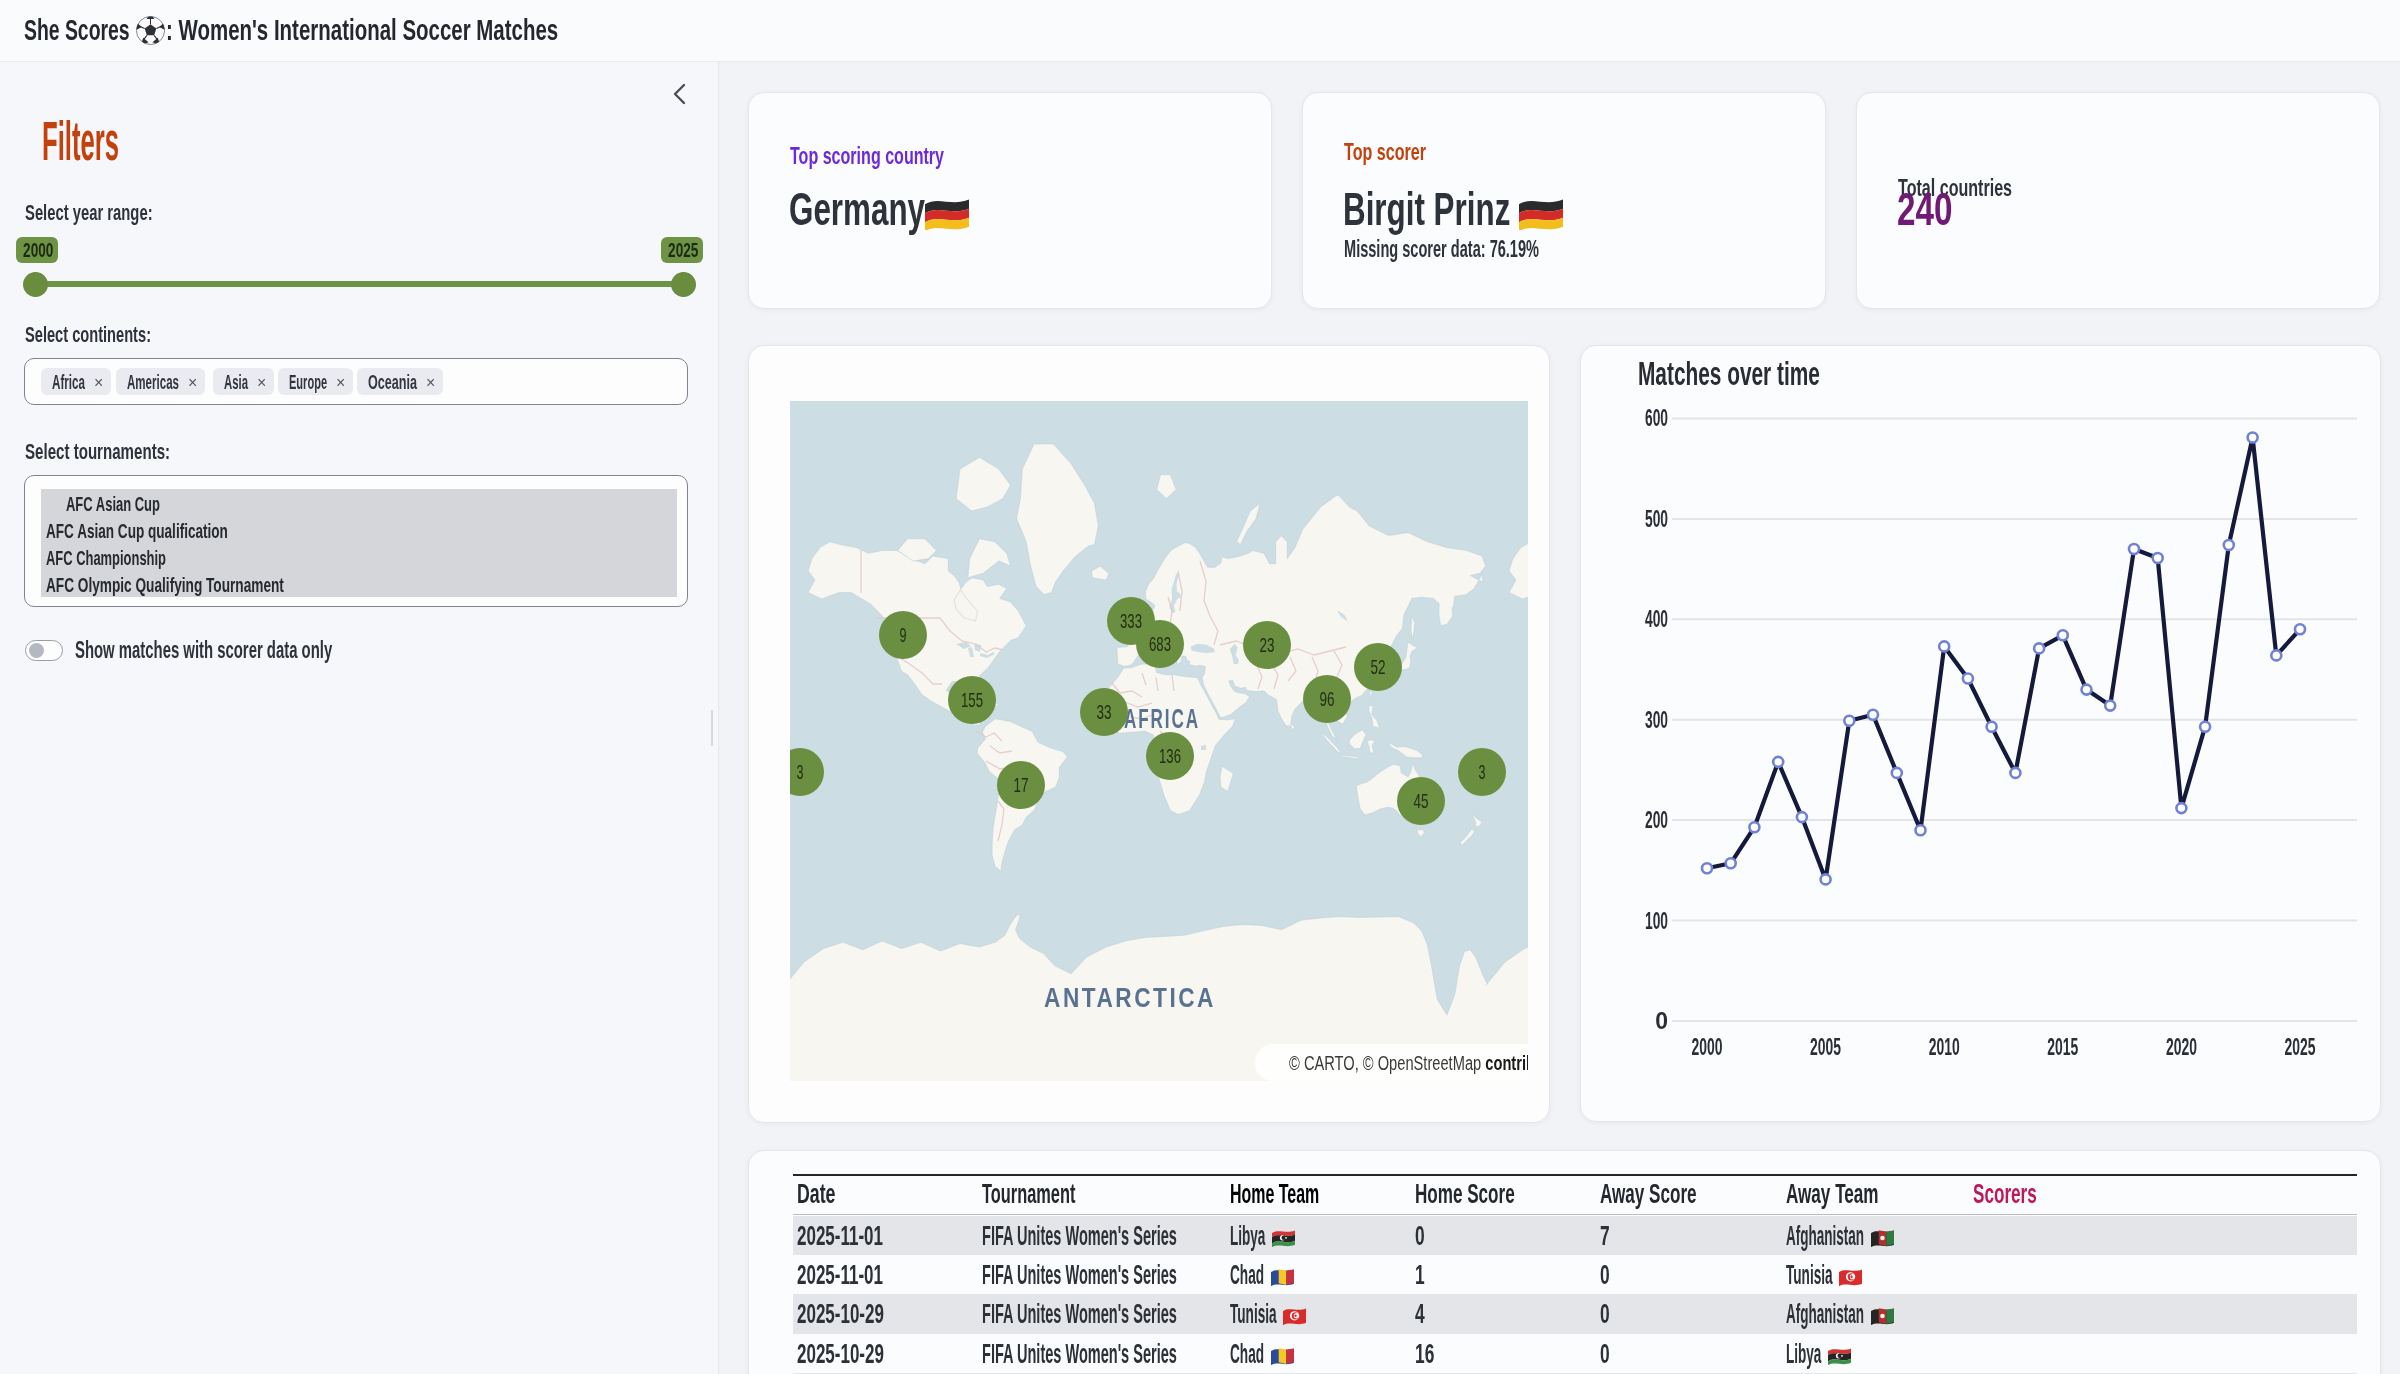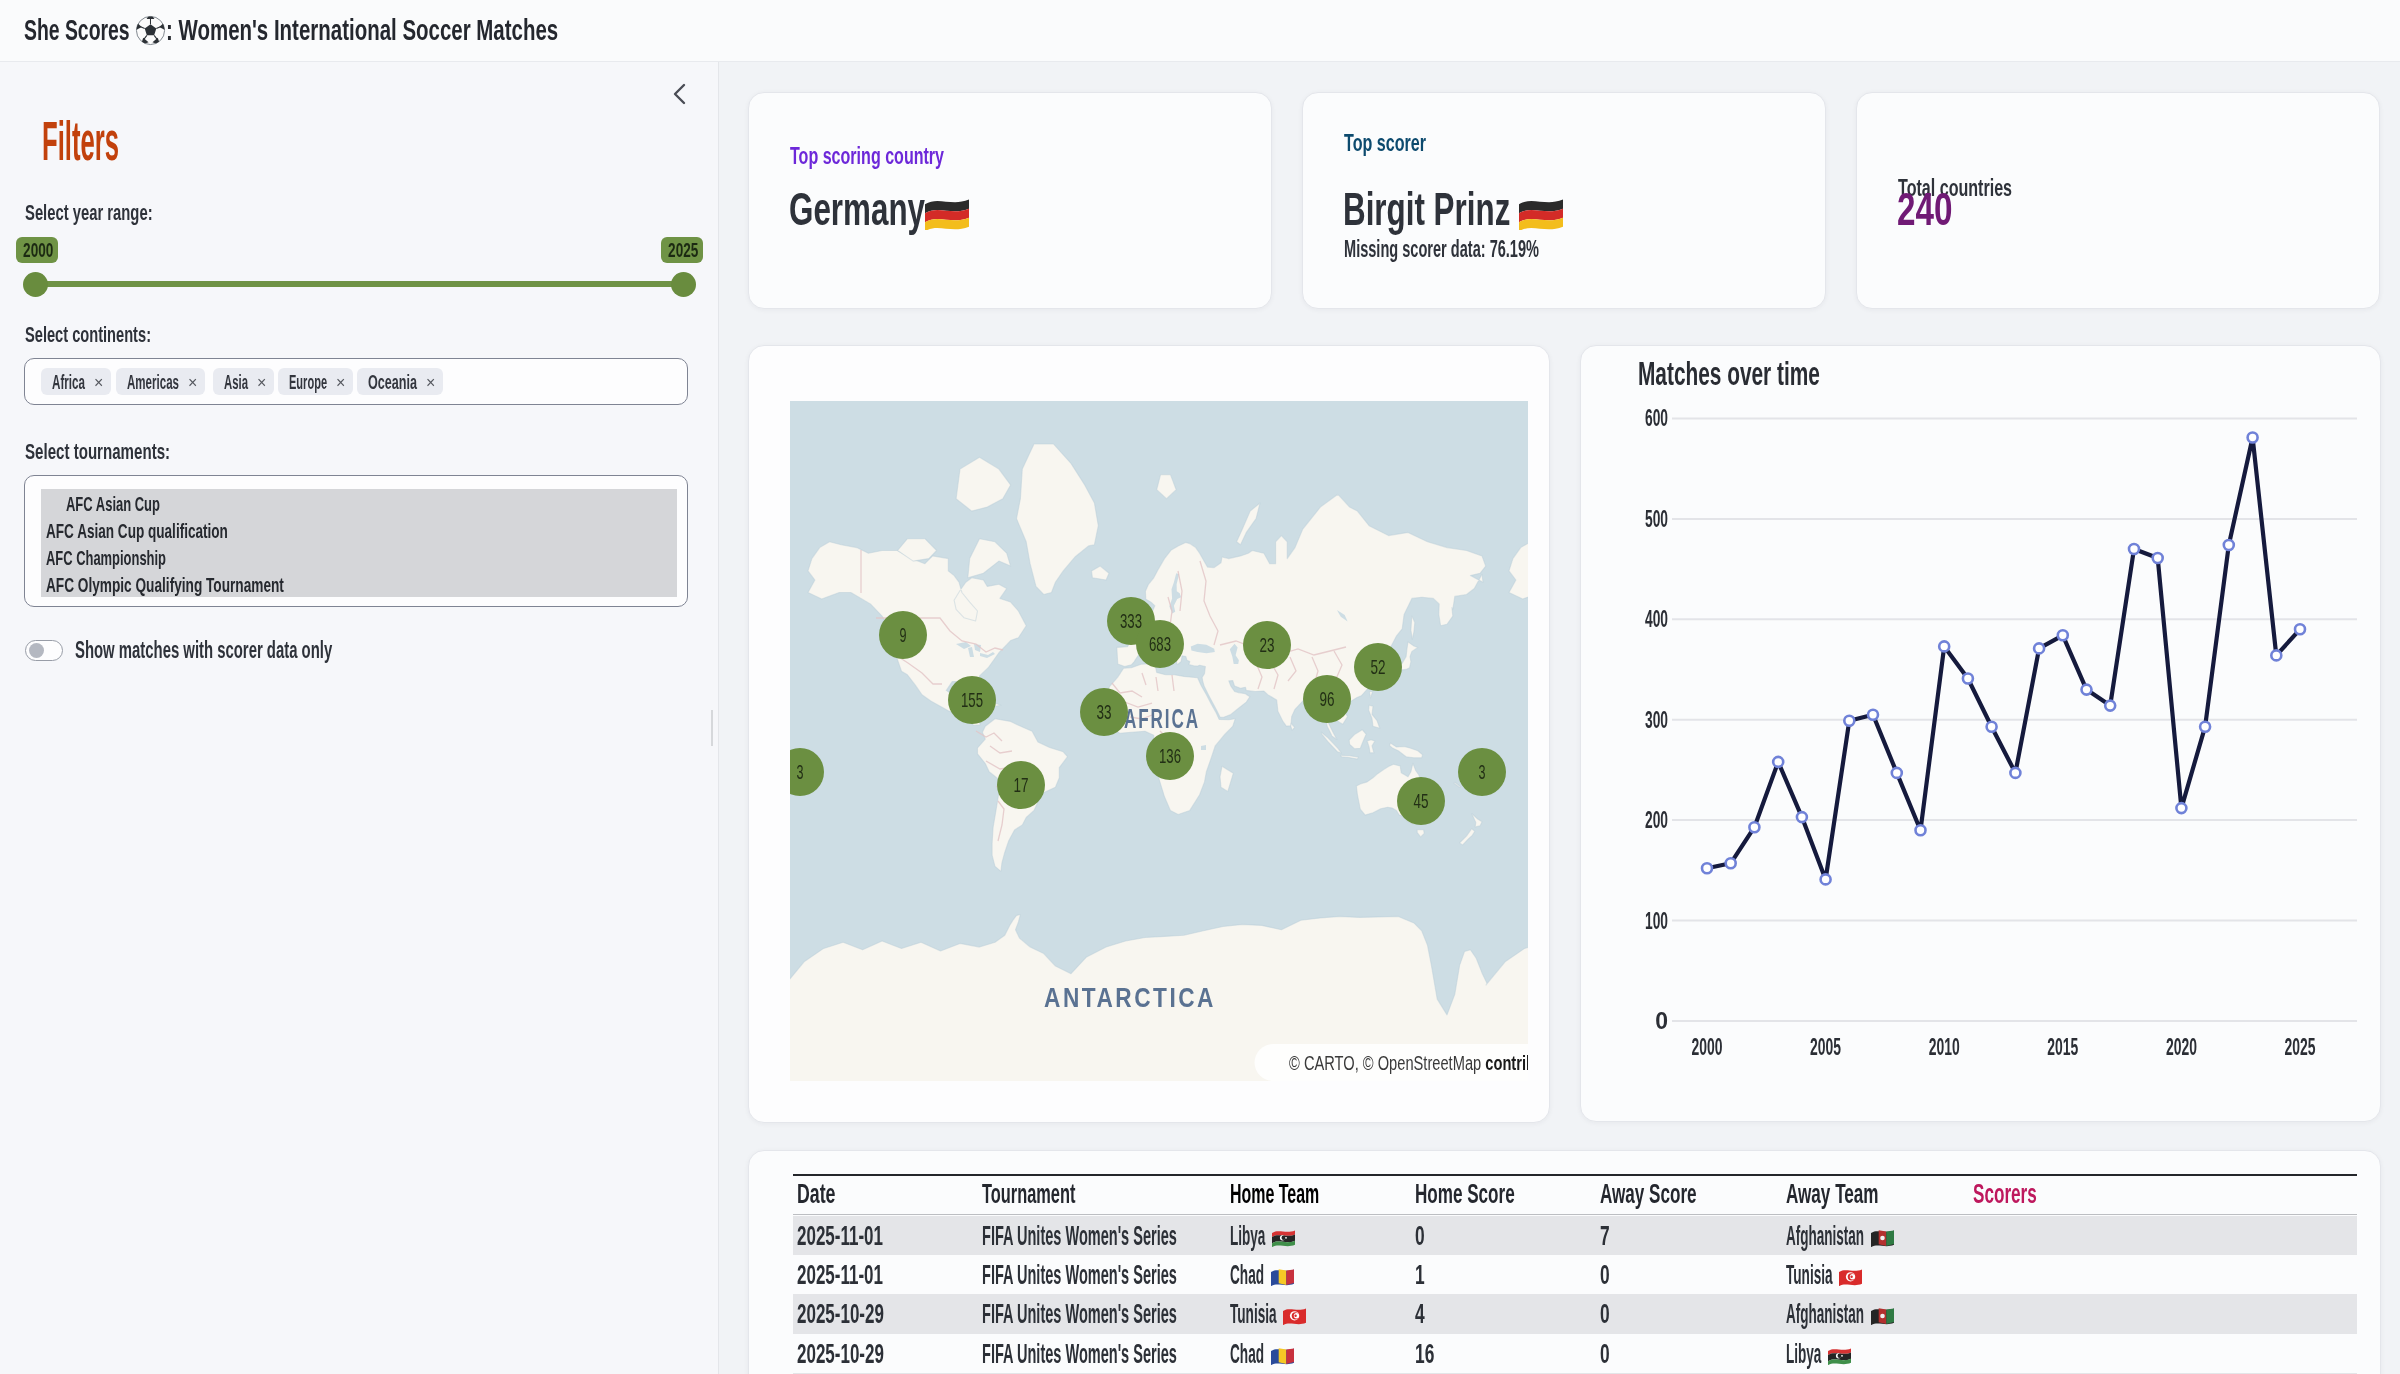--- a/index.html
+++ b/index.html
@@ -68,21 +68,21 @@
 <div class="abs" style="left:711px;top:710px;width:2px;height:36px;background:#d6d8db;"></div>
 <div class="card" style="left:748px;top:92px;width:524px;height:217px;"></div>
 <div class="card" style="left:1302px;top:92px;width:524px;height:217px;"></div>
 <div class="card" style="left:1856px;top:92px;width:524px;height:217px;"></div>
 <div class="abs" style="left:790px;top:144px;font-size:24px;font-weight:bold;color:#6d28d9;line-height:24px;white-space:nowrap;"><span style="display:inline-block;transform:scaleX(0.669);transform-origin:0 50%;white-space:nowrap;">Top scoring country</span></div>
 <div class="abs" style="left:789px;top:186px;font-size:46px;font-weight:bold;color:#2e323a;line-height:46px;white-space:nowrap;text-align:center;"><span style="display:inline-block;width:136px;vertical-align:top;"><span style="display:inline-block;transform:scaleX(0.682);transform-origin:0 50%;white-space:nowrap;">Germany</span></span><svg width="44" height="33" viewBox="0 0 44 33" style="vertical-align:-5px;">
       <path d="M0.0,7.3 C13.2,-1.0 26.4,9.9 44.0,2.6 L44.0,11.7 C26.4,18.9 13.2,8.0 0.0,16.3 Z" fill="#2b2b2b"></path>
       <path d="M0.0,16.3 C13.2,8.0 26.4,18.9 44.0,11.7 L44.0,20.7 C26.4,27.9 13.2,17.0 0.0,25.3 Z" fill="#d32b27"></path>
       <path d="M0.0,25.3 C13.2,17.0 26.4,27.9 44.0,20.7 L44.0,29.7 C26.4,37.0 13.2,26.1 0.0,34.3 Z" fill="#f3bd1c"></path>
     </svg></div>
-<div class="abs" style="left:1344px;top:131px;font-size:24px;font-weight:bold;color:#0c4a6e;line-height:24px;white-space:nowrap;"><span style="display:inline-block;transform:scaleX(0.670);transform-origin:0 50%;white-space:nowrap;">Top scorer</span></div>
+<div class="abs" style="left:1344px;top:140px;font-size:24px;font-weight:bold;color:#c2410c;line-height:24px;white-space:nowrap;"><span style="display:inline-block;transform:scaleX(0.670);transform-origin:0 50%;white-space:nowrap;">Top scorer</span></div>
 <div class="abs" style="left:1343px;top:186px;font-size:46px;font-weight:bold;color:#2e323a;line-height:46px;white-space:nowrap;"><span style="display:inline-block;width:176px;vertical-align:top;"><span style="display:inline-block;transform:scaleX(0.682);transform-origin:0 50%;white-space:nowrap;">Birgit Prinz </span></span><svg width="44" height="33" viewBox="0 0 44 33" style="vertical-align:-5px;">
       <path d="M0.0,7.3 C13.2,-1.0 26.4,9.9 44.0,2.6 L44.0,11.7 C26.4,18.9 13.2,8.0 0.0,16.3 Z" fill="#2b2b2b"></path>
       <path d="M0.0,16.3 C13.2,8.0 26.4,18.9 44.0,11.7 L44.0,20.7 C26.4,27.9 13.2,17.0 0.0,25.3 Z" fill="#d32b27"></path>
       <path d="M0.0,25.3 C13.2,17.0 26.4,27.9 44.0,20.7 L44.0,29.7 C26.4,37.0 13.2,26.1 0.0,34.3 Z" fill="#f3bd1c"></path>
     </svg></div>
 <div class="abs" style="left:1344px;top:238px;font-size:23px;font-weight:bold;color:#2e323a;line-height:23px;white-space:nowrap;"><span style="display:inline-block;transform:scaleX(0.633);transform-origin:0 50%;white-space:nowrap;">Missing scorer data: 76.19%</span></div>
 <div class="abs" style="left:1898px;top:144px;font-size:24px;font-weight:bold;color:#2e323a;line-height:24px;white-space:nowrap;margin-top:32px;"><span style="display:inline-block;transform:scaleX(0.670);transform-origin:0 50%;white-space:nowrap;">Total countries</span></div>
 <div class="abs" style="left:1897px;top:186px;font-size:46px;font-weight:bold;color:#701a75;line-height:46px;white-space:nowrap;"><span style="display:inline-block;transform:scaleX(0.723);transform-origin:0 50%;white-space:nowrap;">240</span></div>
 <div class="card" style="left:748px;top:345px;width:802px;height:778px;background:#fdfdfe;"></div>
 <div class="abs" style="left:790px;top:401px;width:738px;height:680px;"><svg width="738" height="680" viewBox="0 0 738 680">

